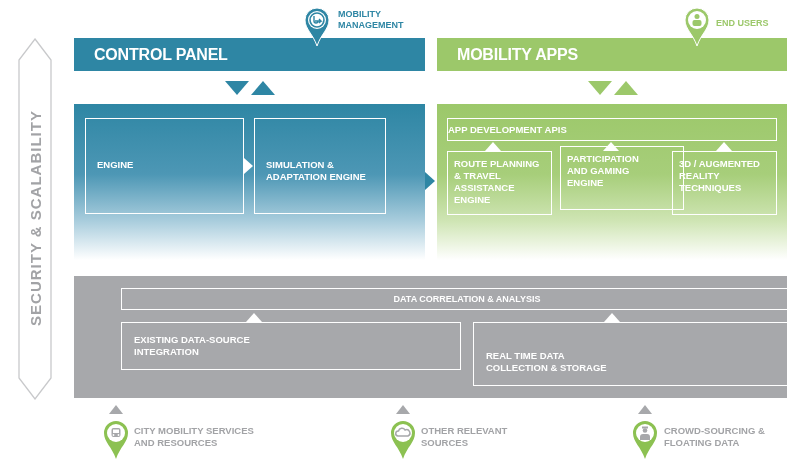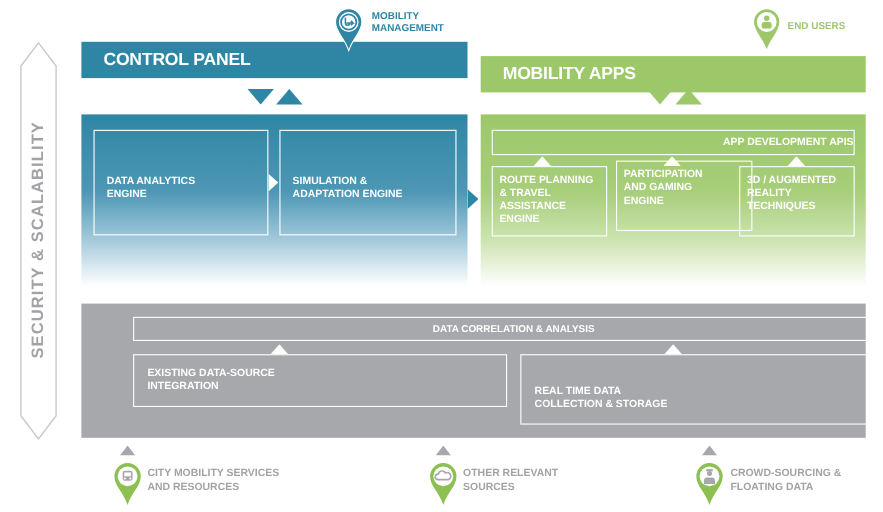--- a/index.html
+++ b/index.html
@@ -8,21 +8,21 @@
   .abs { position: absolute; }
 
   
   #side-arrow { left: 18px; top: 38px; width: 34px; height: 362px; }
   #side-label { position: absolute; left: 35px; top: 218px; transform: translate(-50%,-50%) rotate(-90deg);
     white-space: nowrap; color: #a2a3a6; font-size: 15px; font-weight: bold; letter-spacing: 1px; }
 
   
   .hdr { height: 33px; top: 38px; color: #fff; font-size: 16px; font-weight: bold; padding: 8px 0 0 20px; letter-spacing: -0.2px; }
   #cp-hdr { left: 74px; width: 351px; background: #2e86a4; }
-  #ma-hdr { left: 437px; width: 350px; background: #9cc86a; margin-top: 13px; }
+  #ma-hdr { left: 437px; width: 350px; background: #9cc86a; }
 
   
   .pin-label { font-size: 9px; font-weight: bold; line-height: 11px; }
 
   
   #cp-panel { left: 74px; top: 104px; width: 351px; height: 156px;
     background: linear-gradient(to bottom, #2e86a4 0%, #4d97b5 45%, #a9cddd 75%, #ffffff 100%); }
   #ma-panel { left: 437px; top: 104px; width: 350px; height: 156px;
     background: linear-gradient(to bottom, #9cc86a 0%, #a7ce7a 45%, #cfe5b4 75%, #ffffff 100%); }
   .box { border: 1.5px solid #ffffff; color: #fff; font-size: 9.5px; font-weight: bold; line-height: 12px; }
@@ -65,36 +65,35 @@
   <polygon points="1,1 25,1 13,15" fill="#2e86a4"></polygon>
   <polygon points="27,15 51,15 39,1" fill="#2e86a4"></polygon>
 </svg>
 <svg class="abs" style="left:587px;top:80px;width:52px;height:16px" viewBox="0 0 52 16">
   <polygon points="1,1 25,1 13,15" fill="#9cc86a"></polygon>
   <polygon points="27,15 51,15 39,1" fill="#9cc86a"></polygon>
 </svg>
 
 <div id="cp-panel" class="abs"></div>
 <div class="abs box" style="left:85px;top:118px;width:159px;height:96px;padding:40px 0 0 11px">
-  <div>DATA ANALYTICS</div>
   <div>ENGINE</div>
 </div>
 <svg class="abs" style="left:244px;top:158px;width:9px;height:16px" viewBox="0 0 9 16">
   <polygon points="0,0 9,8 0,16" fill="#ffffff"></polygon>
 </svg>
-<div class="abs box" style="left:254px;top:118px;width:161px;height:96px;padding:40px 0 0 11px">
+<div class="abs box" style="left:254px;top:118px;width:132px;height:96px;padding:40px 0 0 11px">
   <div>SIMULATION &amp;</div>
   <div>ADAPTATION ENGINE</div>
 </div>
 <svg class="abs" style="left:425px;top:172px;width:10px;height:18px" viewBox="0 0 10 18">
   <polygon points="0,0 10,9 0,18" fill="#2e86a4"></polygon>
 </svg>
 
 <div id="ma-panel" class="abs"></div>
-<div class="abs box" style="left:447px;top:118px;width:330px;height:23px;text-align:right;padding-top:5px">APP DEVELOPMENT APIS</div>
+<div class="abs box" style="left:447px;top:118px;width:330px;height:23px;text-align:left;padding-top:5px">APP DEVELOPMENT APIS</div>
 <svg class="abs" style="left:485px;top:142px;width:16px;height:9px" viewBox="0 0 16 9">
     <polygon points="0,9 16,9 8,0" fill="#fff"></polygon>
   </svg>
 <svg class="abs" style="left:603px;top:142px;width:16px;height:9px" viewBox="0 0 16 9">
     <polygon points="0,9 16,9 8,0" fill="#fff"></polygon>
   </svg>
 <svg class="abs" style="left:716px;top:142px;width:16px;height:9px" viewBox="0 0 16 9">
     <polygon points="0,9 16,9 8,0" fill="#fff"></polygon>
   </svg>
 

